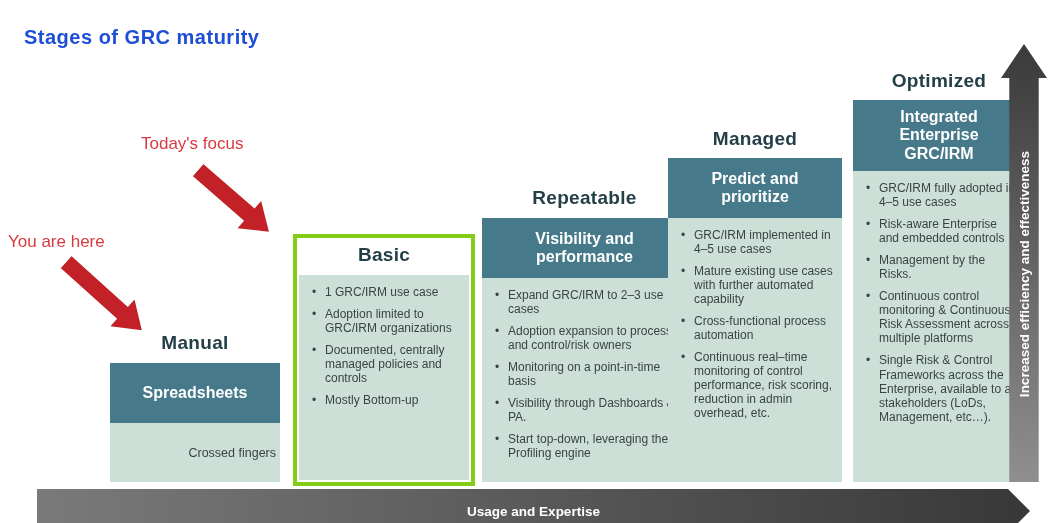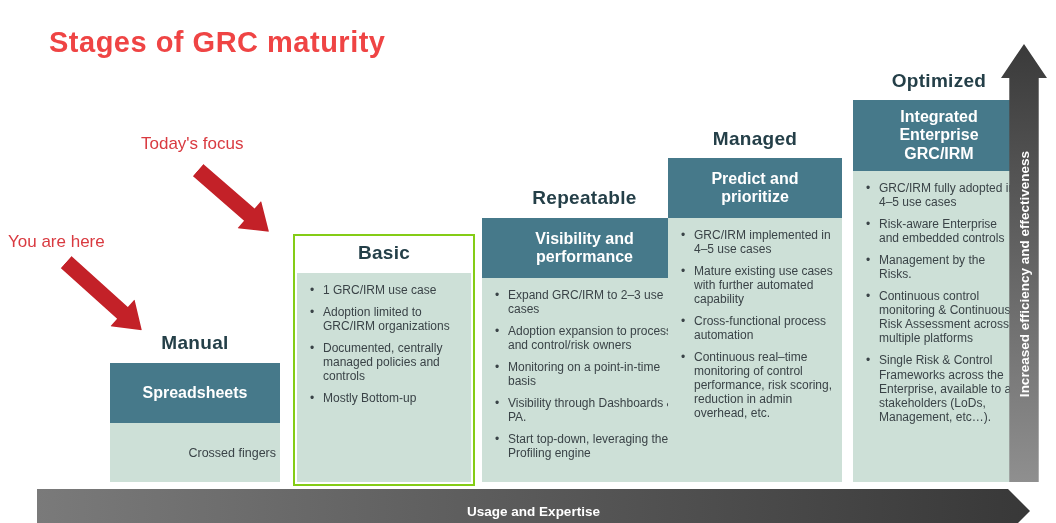--- a/index.html
+++ b/index.html
@@ -3,22 +3,22 @@
 <meta charset="utf-8">
 <style>
   html,body { margin:0; padding:0; background:#ffffff; }
   #slide {
     position:relative; width:1056px; height:523px; background:#ffffff;
     font-family:"Liberation Sans", sans-serif; overflow:hidden;
   }
 
   
   #page-title {
-    position:absolute; left:49px; top:26px;
-    font-size:29px; font-weight:bold; color:#ef4444; letter-spacing:0.5px;
+    position:absolute; left:24px; top:26px;
+    font-size:20px; font-weight:bold; color:#1d4ed8; letter-spacing:0.5px;
   }
 
   
   .callout-label { position:absolute; color:#d93a40; font-size:17px; }
   #you-are-here-label { left:8px; top:232px; }
   #todays-focus-label { left:141px; top:134px; }
 
   .red-arrow {
     position:absolute; height:36px; background:#c32128;
     transform-origin:0 50%;
@@ -45,21 +45,21 @@
     padding:10px 8px 8px 10px; display:flex; flex-direction:column; gap:8px;
     overflow:hidden;
   }
   .stage-body.centered { align-items:flex-end; justify-content:center; padding:4px; }
   .stage-note { font-size:12.5px; color:#3a4347; text-align:center; }
   .bullet-item { display:flex; gap:6px; font-size:12px; line-height:1.17; color:#3a4347; }
   .bullet-dot { flex:0 0 10px; text-align:center; }
 
   #stage-0 { left:85px;  top:328px; width:170px; height:154px; }
   #stage-1 { left:268px; top:234px; width:182px; height:252px;
-             border:2px solid #84cc16; background:#ffffff; padding:2px; }
+             border:4px solid #84cc16; background:#ffffff; padding:2px; }
   #stage-2 { left:457px; top:183px; width:205px; height:299px; }
   #stage-3 { left:643px; top:126px; width:174px; height:356px; }
   #stage-4 { left:828px; top:68px;  width:172px; height:414px; }
   #stage-0 .stage-title, #stage-1 .stage-title, #stage-2 .stage-title { height:35px; padding-top:4px; box-sizing:border-box; }
   #stage-3 .stage-title, #stage-4 .stage-title { height:32px; padding-top:2px; box-sizing:border-box; }
 
   
   #x-arrow {
     position:absolute; left:37px; top:489px; width:993px; height:44px;
     background:linear-gradient(to right, #7a7a7a, #383838);

